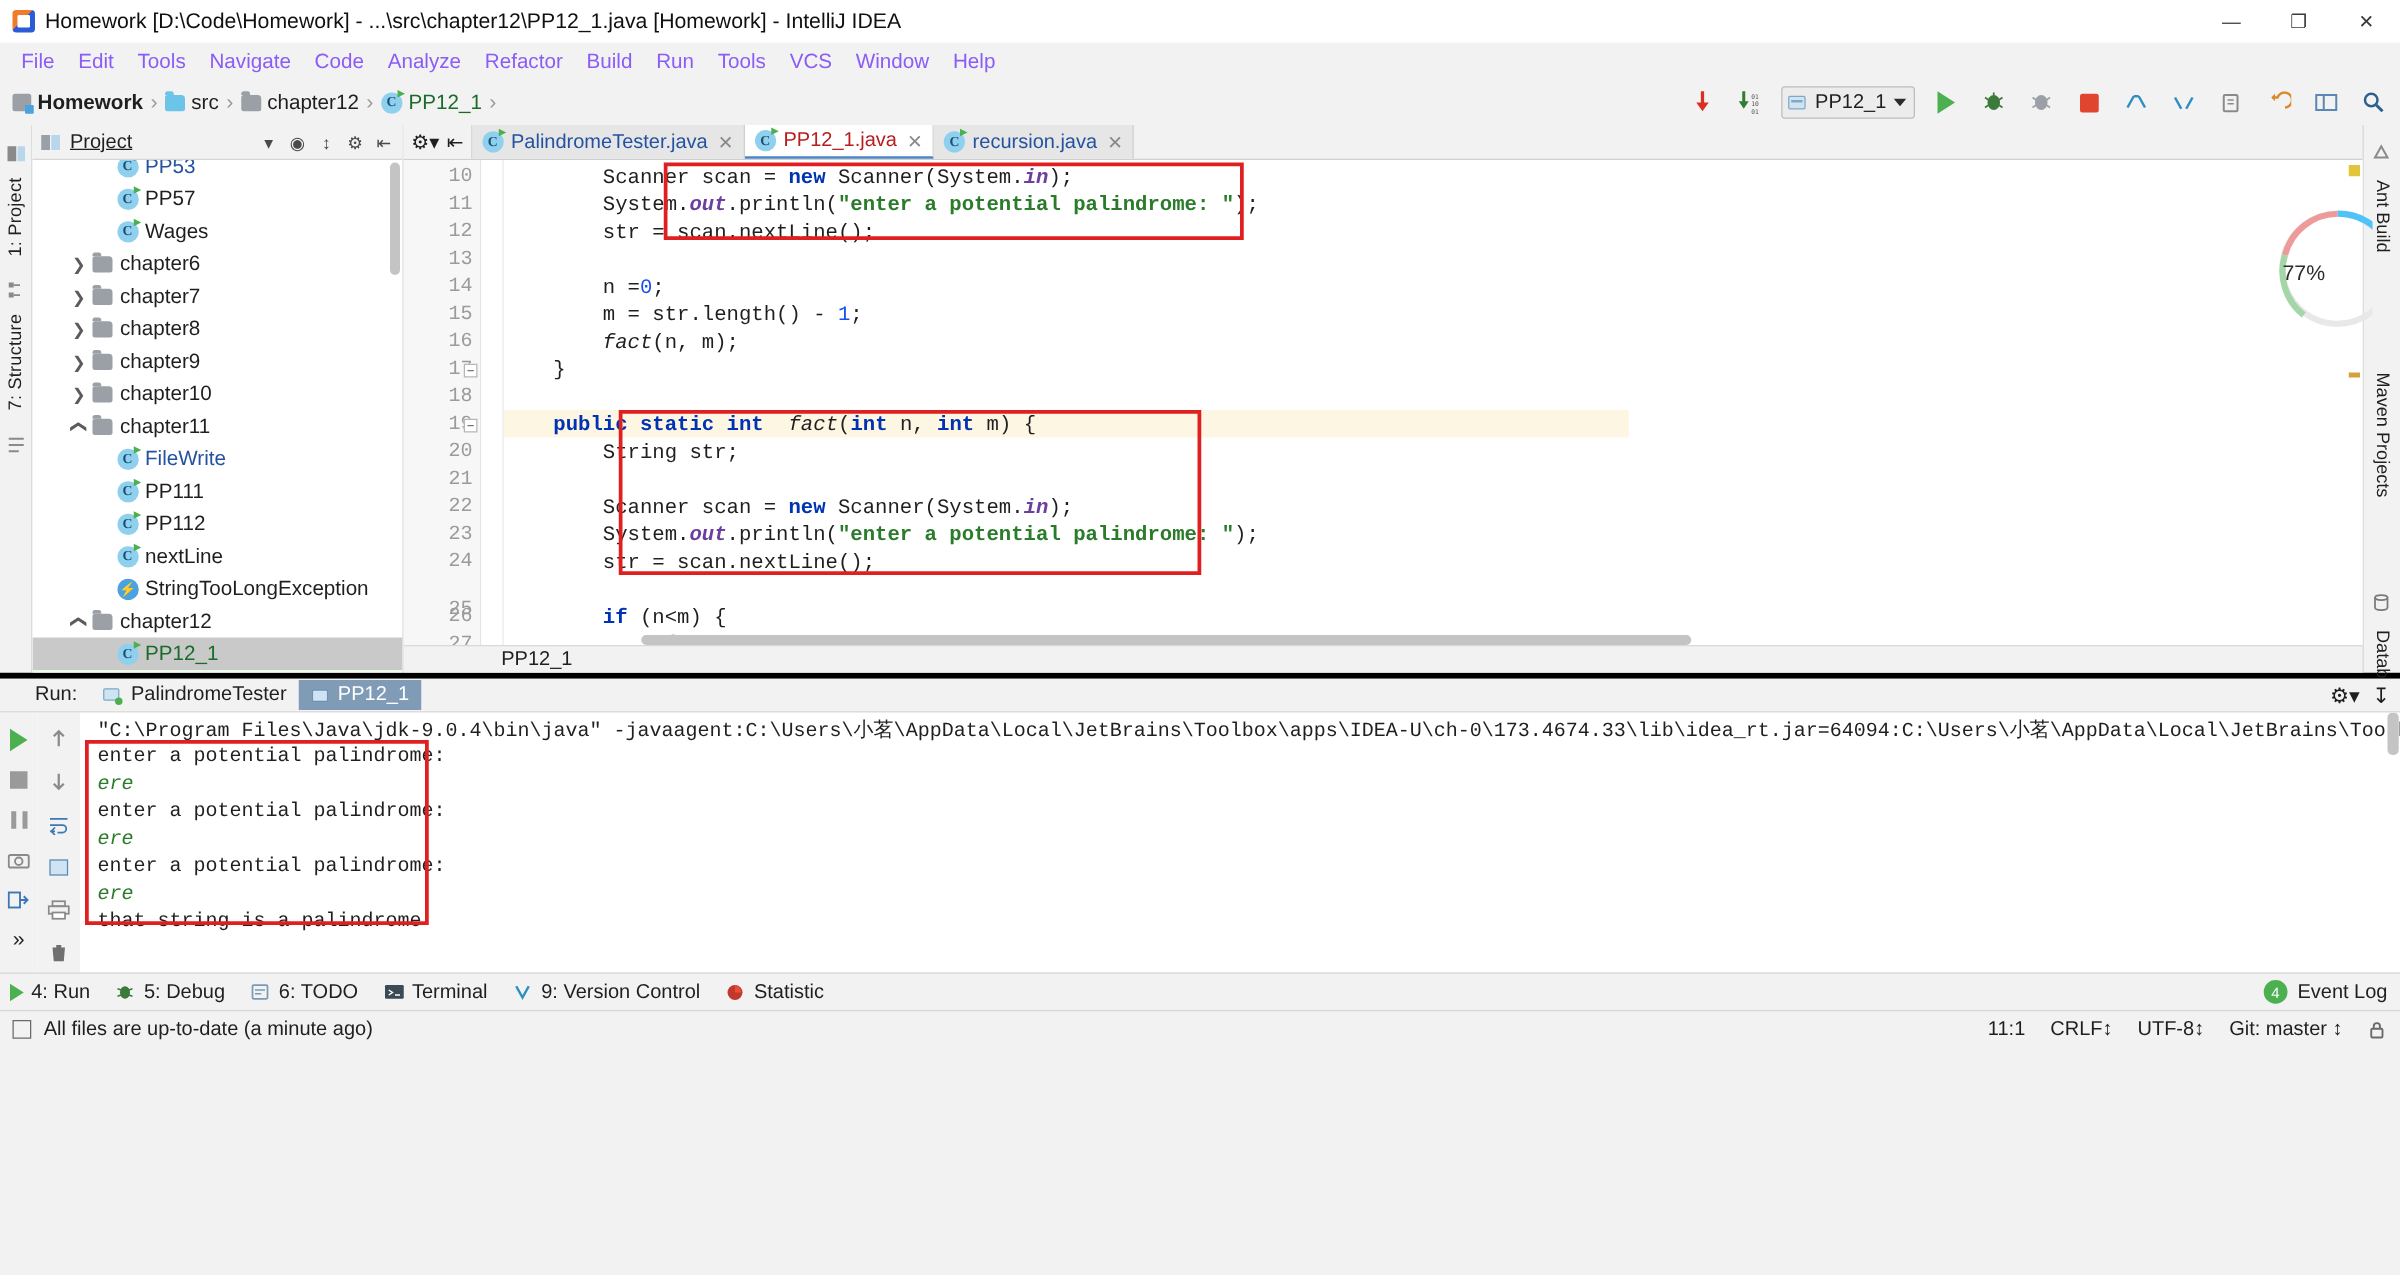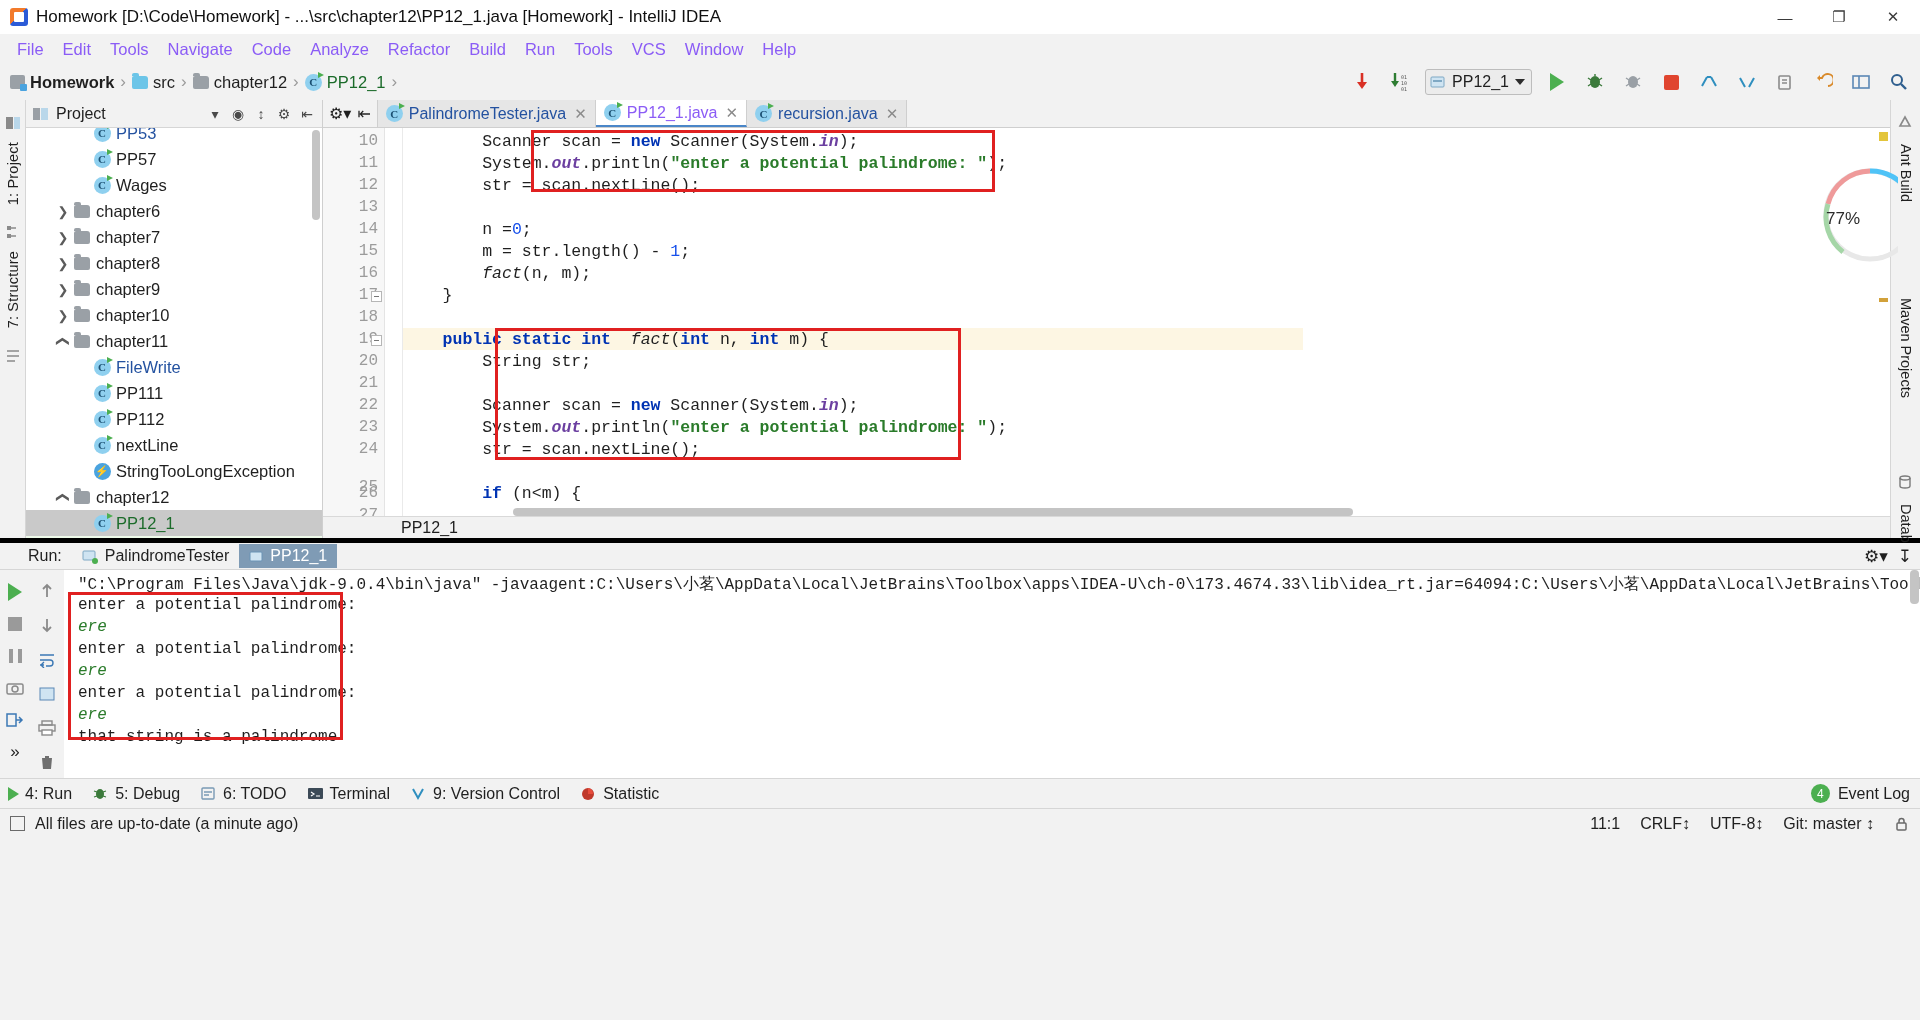--- a/index.html
+++ b/index.html
@@ -84,21 +84,21 @@
   .rail-label {
     writing-mode:vertical-rl; font-size:14.5px; color:#1f1f1f; white-space:nowrap;
     margin:4px 0 12px 0; letter-spacing:0.2px;
   }
   .rail-label.rot180 { transform:rotate(180deg); }
   .rail-ico { width:18px;height:18px; margin:6px 0; }
 
   
   #project-panel { width:297px; background:#fff; border-right:1px solid #cfcfcf; display:flex; flex-direction:column; }
   #project-head { height:28px; background:#f2f2f2; display:flex; align-items:center; padding:0 6px; border-bottom:1px solid #d6d6d6; }
-  #project-head .ptitle { font-size:16px; margin-left:6px; flex:1; }
+  #project-head .ptitle { font-size:16px; margin-left:6px; flex:1;text-decoration:underline; }
   .ph-ico { width:18px; height:18px; display:flex;align-items:center;justify-content:center; color:#4a4a4a; font-size:14px; margin-left:5px;}
   #tree { flex:1; overflow:hidden; position:relative; padding-top:2px; font-size:16.5px; }
   .tnode { height:26px; display:flex; align-items:center; white-space:nowrap; }
   .tnode .tw { width:18px; display:flex; align-items:center; justify-content:center; color:#5b5b5b; font-size:13px; }
   .tnode .ti { width:20px; display:flex; align-items:center; justify-content:center; }
   .tnode .tl { margin-left:4px; }
   .tl.blue { color:#2452a0; }
   .tl.greenlbl { color:#1b6b2a; }
   .tnode.selected { background:#c9c9c9; }
   .tnode.greenbg { background:#eefaea; }
@@ -106,21 +106,21 @@
 
   
   #editor-wrap { flex:1; display:flex; flex-direction:column; background:#fff; min-width:0; }
   #tabbar { height:28px; background:#f2f2f2; display:flex; align-items:stretch; border-bottom:1px solid #cfcfcf; }
   .etab {
     display:flex; align-items:center; gap:6px; padding:0 8px; font-size:16px;
     border-right:1px solid #cfcfcf; background:#e6e6e6; white-space:nowrap;
   }
   .etab.active { background:#fff; border-bottom:2px solid #4a86c8; }
   .etab .tabname.blue { color:#2452a0; }
-  .etab .tabname.green { color:#8b5cf6; }
+  .etab .tabname.green { color:#b91c1c; }
   .etab .xclose { color:#8a8a8a; font-size:15px; margin-left:2px; }
 
   #editor-body { flex:1; display:flex; position:relative; overflow:hidden; background:#fff; }
   #gutter { width:62px; background:#f7f7f7; border-right:1px solid #e4e4e4; position:relative; }
   #gutter2 { width:18px; background:#fff; border-right:1px solid #eaeaea; position:relative;}
   .lineno { position:absolute; right:6px; font-size:16px; color:#9b9b9b; font-family:"Liberation Mono", monospace; }
   .fold { position:absolute; left:48px; width:11px;height:11px; border:1px solid #b6b6b6; background:#fff; }
   .fold:after{content:"";position:absolute;left:2px;top:4px;width:5px;height:1px;background:#777;}
   #code { flex:1; position:relative; overflow:hidden; font-family:"Liberation Mono", monospace; font-size:16.5px; }
   .cl { position:absolute; white-space:pre; left:0; }

